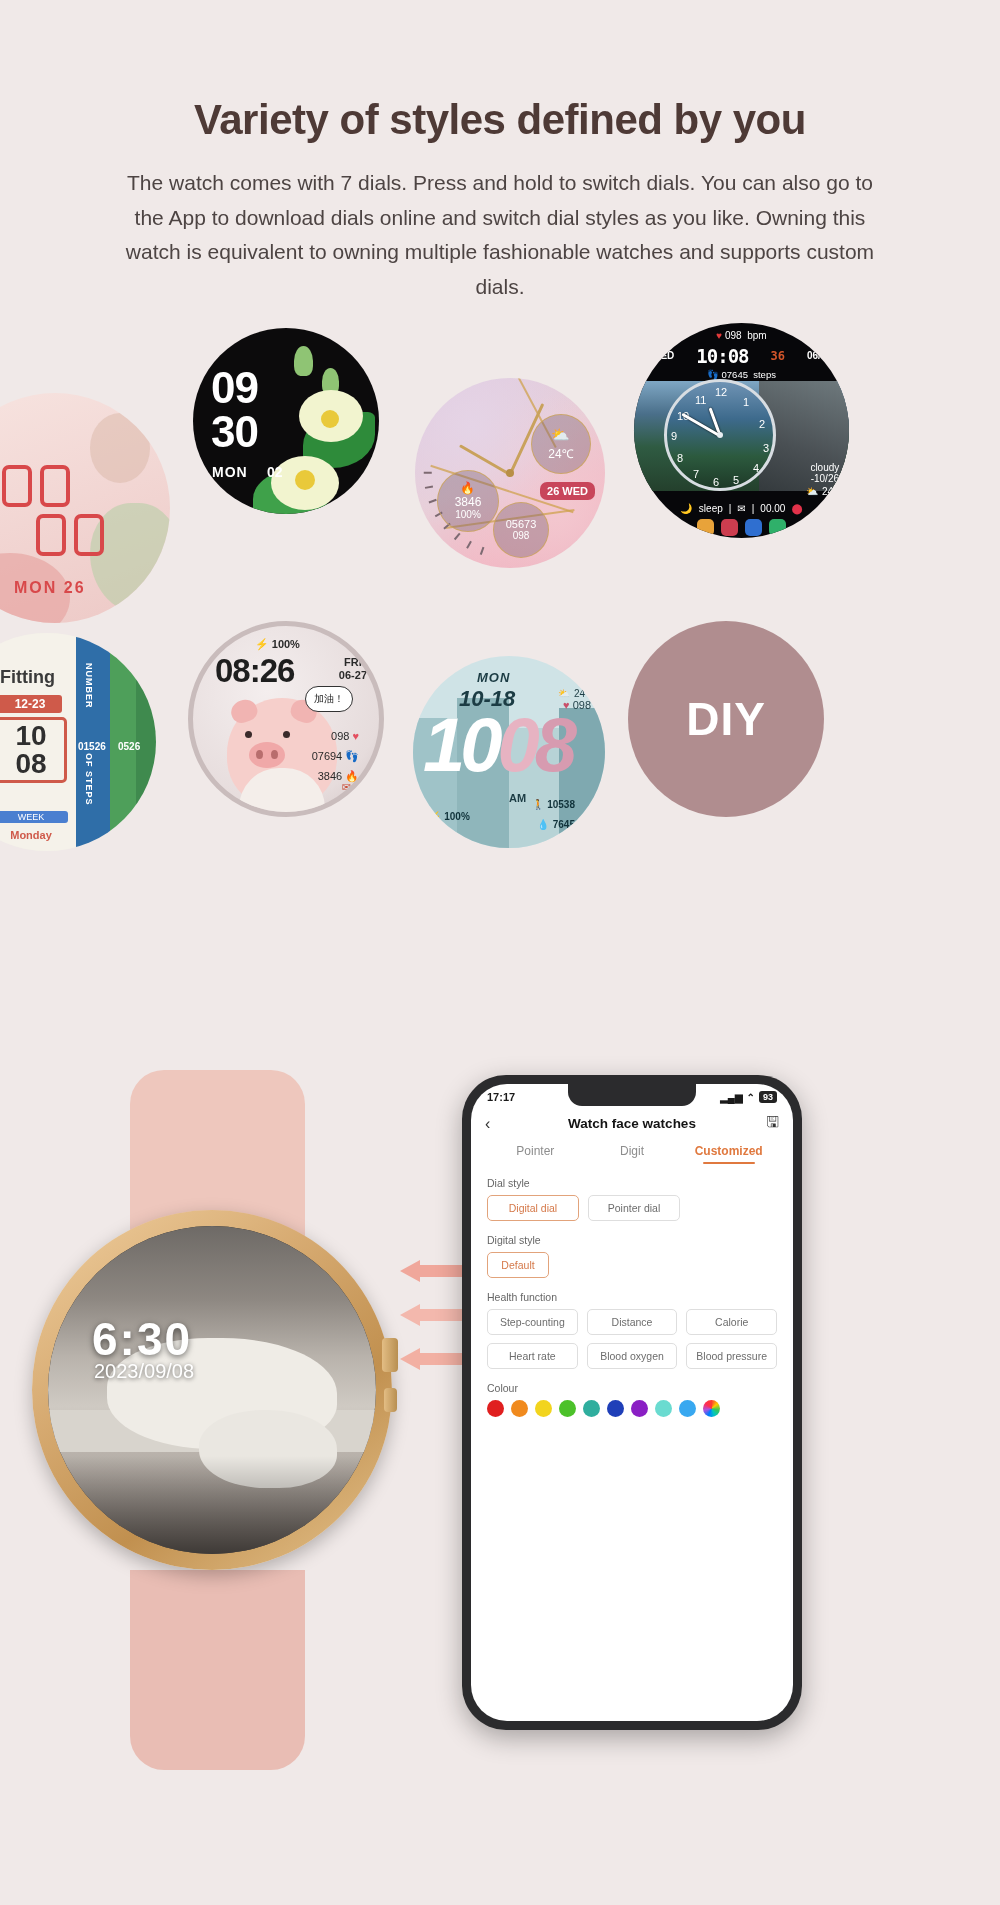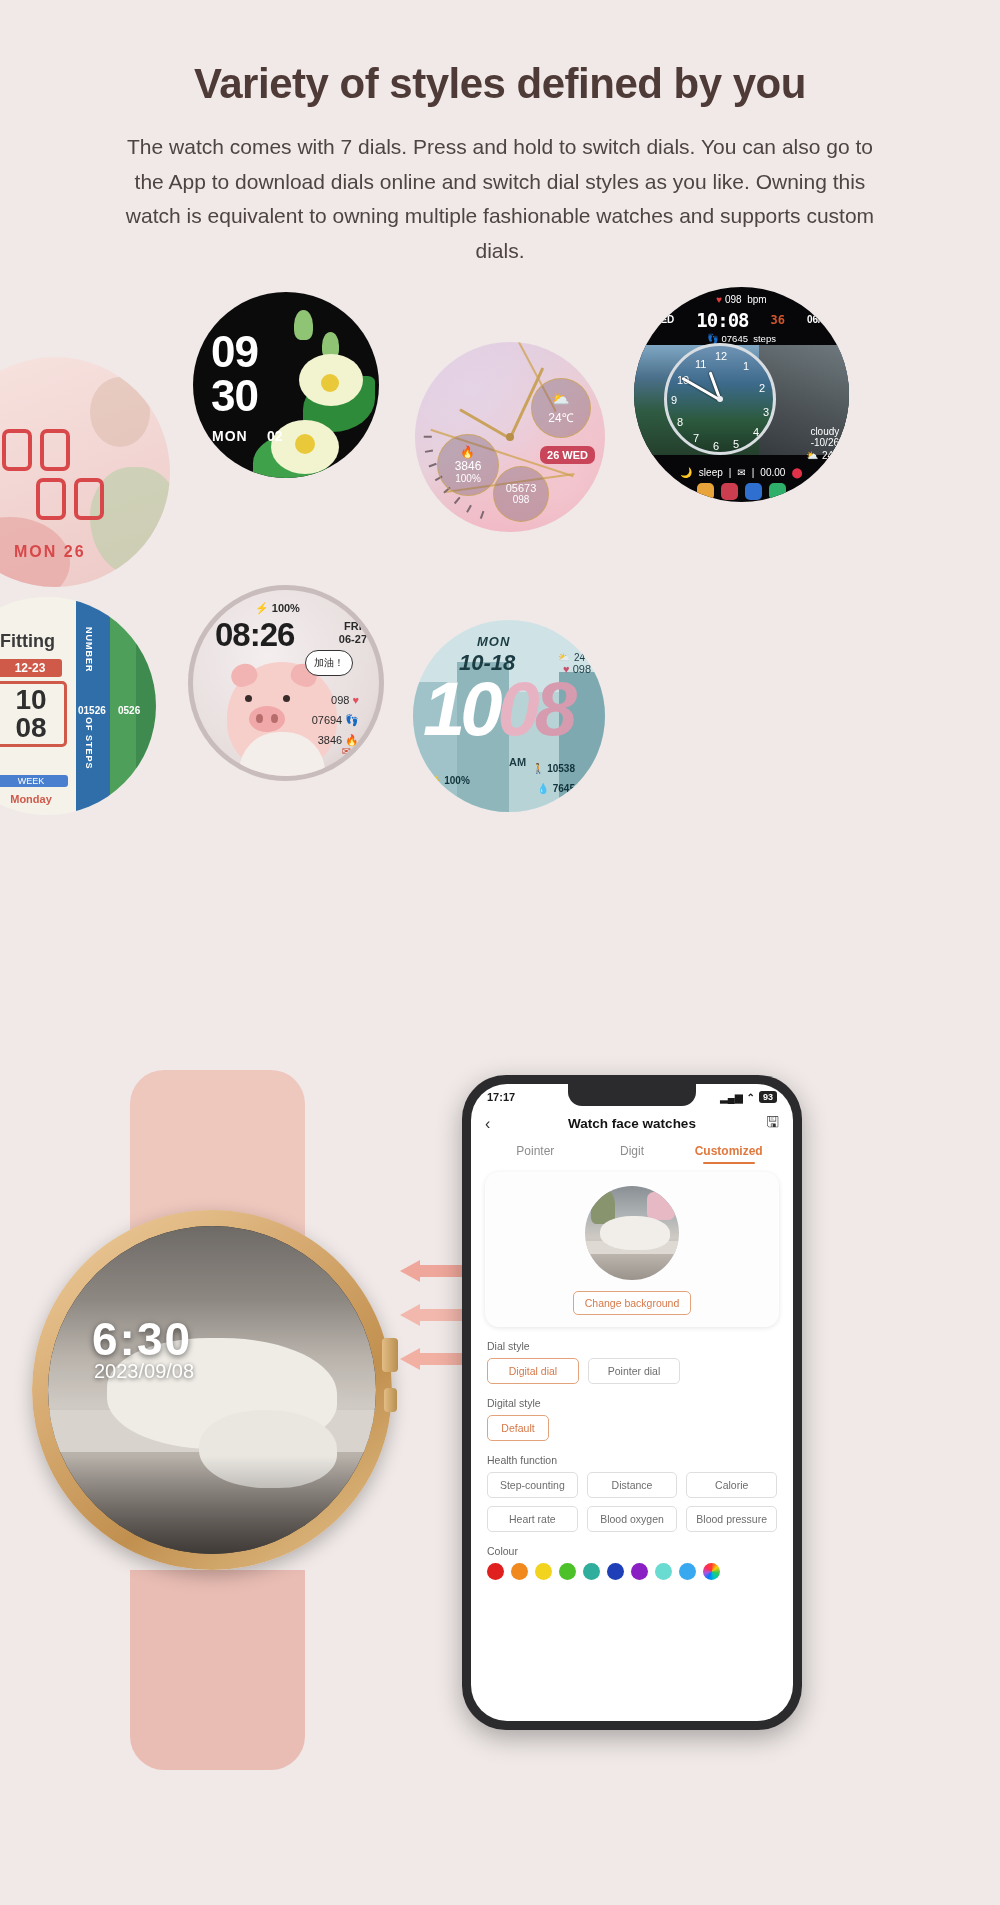--- a/index.html
+++ b/index.html
@@ -2,21 +2,21 @@
 <html><head>
 <meta charset="utf-8">
 <style>
   * { margin:0; padding:0; box-sizing:border-box; }
   body {
     width:1000px; height:1905px; position:relative; overflow:hidden;
     background:#f0e9e8;
     font-family:"Liberation Sans", sans-serif;
   }
   
-  .header { padding-top:60px; text-align:center; }
+  .header { padding-top:60px; text-align:center;margin-top:36px; }
   .title {
     font-size:42px; font-weight:bold; color:#4e3a36; letter-spacing:-0.5px;
   }
   .subtitle {
     margin:22px auto 0; width:760px; font-size:21px; line-height:1.65;
     color:#4d4443; text-align:center;
   }
   
   .faces { position:relative; height:560px; margin-top:18px; }
   .face {
@@ -519,20 +519,23 @@
     <div class="b2">
       <span>🚶</span>
       <span>10538</span>
     </div>
     <div class="b3">
       <span>💧</span>
       <span>7645</span>
     </div>
   </div>
 
+  <div class="face f8">
+    <div class="diy">DIY</div>
+  </div>
 </div>
 
 <div class="bottom">
 
   <div class="watch-wrap">
     <div class="strap top"></div>
     <div class="strap bot"></div>
     <div class="watch-body">
       <div class="crown"></div>
       <div class="crown2"></div>
@@ -580,29 +583,20 @@
         <span class="ntitle">Watch face watches</span>
         <span class="save">🖫</span>
       </div>
 
       <div class="tabs">
         <div class="tab">Pointer</div>
         <div class="tab">Digit</div>
         <div class="tab active">Customized</div>
       </div>
 
-      <div class="preview-card">
-        <div class="prev-circle">
-          <div class="pot"></div>
-          <div class="pink"></div>
-          <div class="shelf"></div>
-          <div class="cat"></div>
-        </div>
-        <div class="chg-btn">Change background</div>
-      </div>
 
       <div class="sec-label">Dial style</div>
       <div class="chipRow two">
         <div class="chip sel">Digital dial</div>
         <div class="chip">Pointer dial</div>
       </div>
 
       <div class="sec-label">Digital style</div>
       <div class="chipRow one">
         <div class="chip sel">Default</div>

